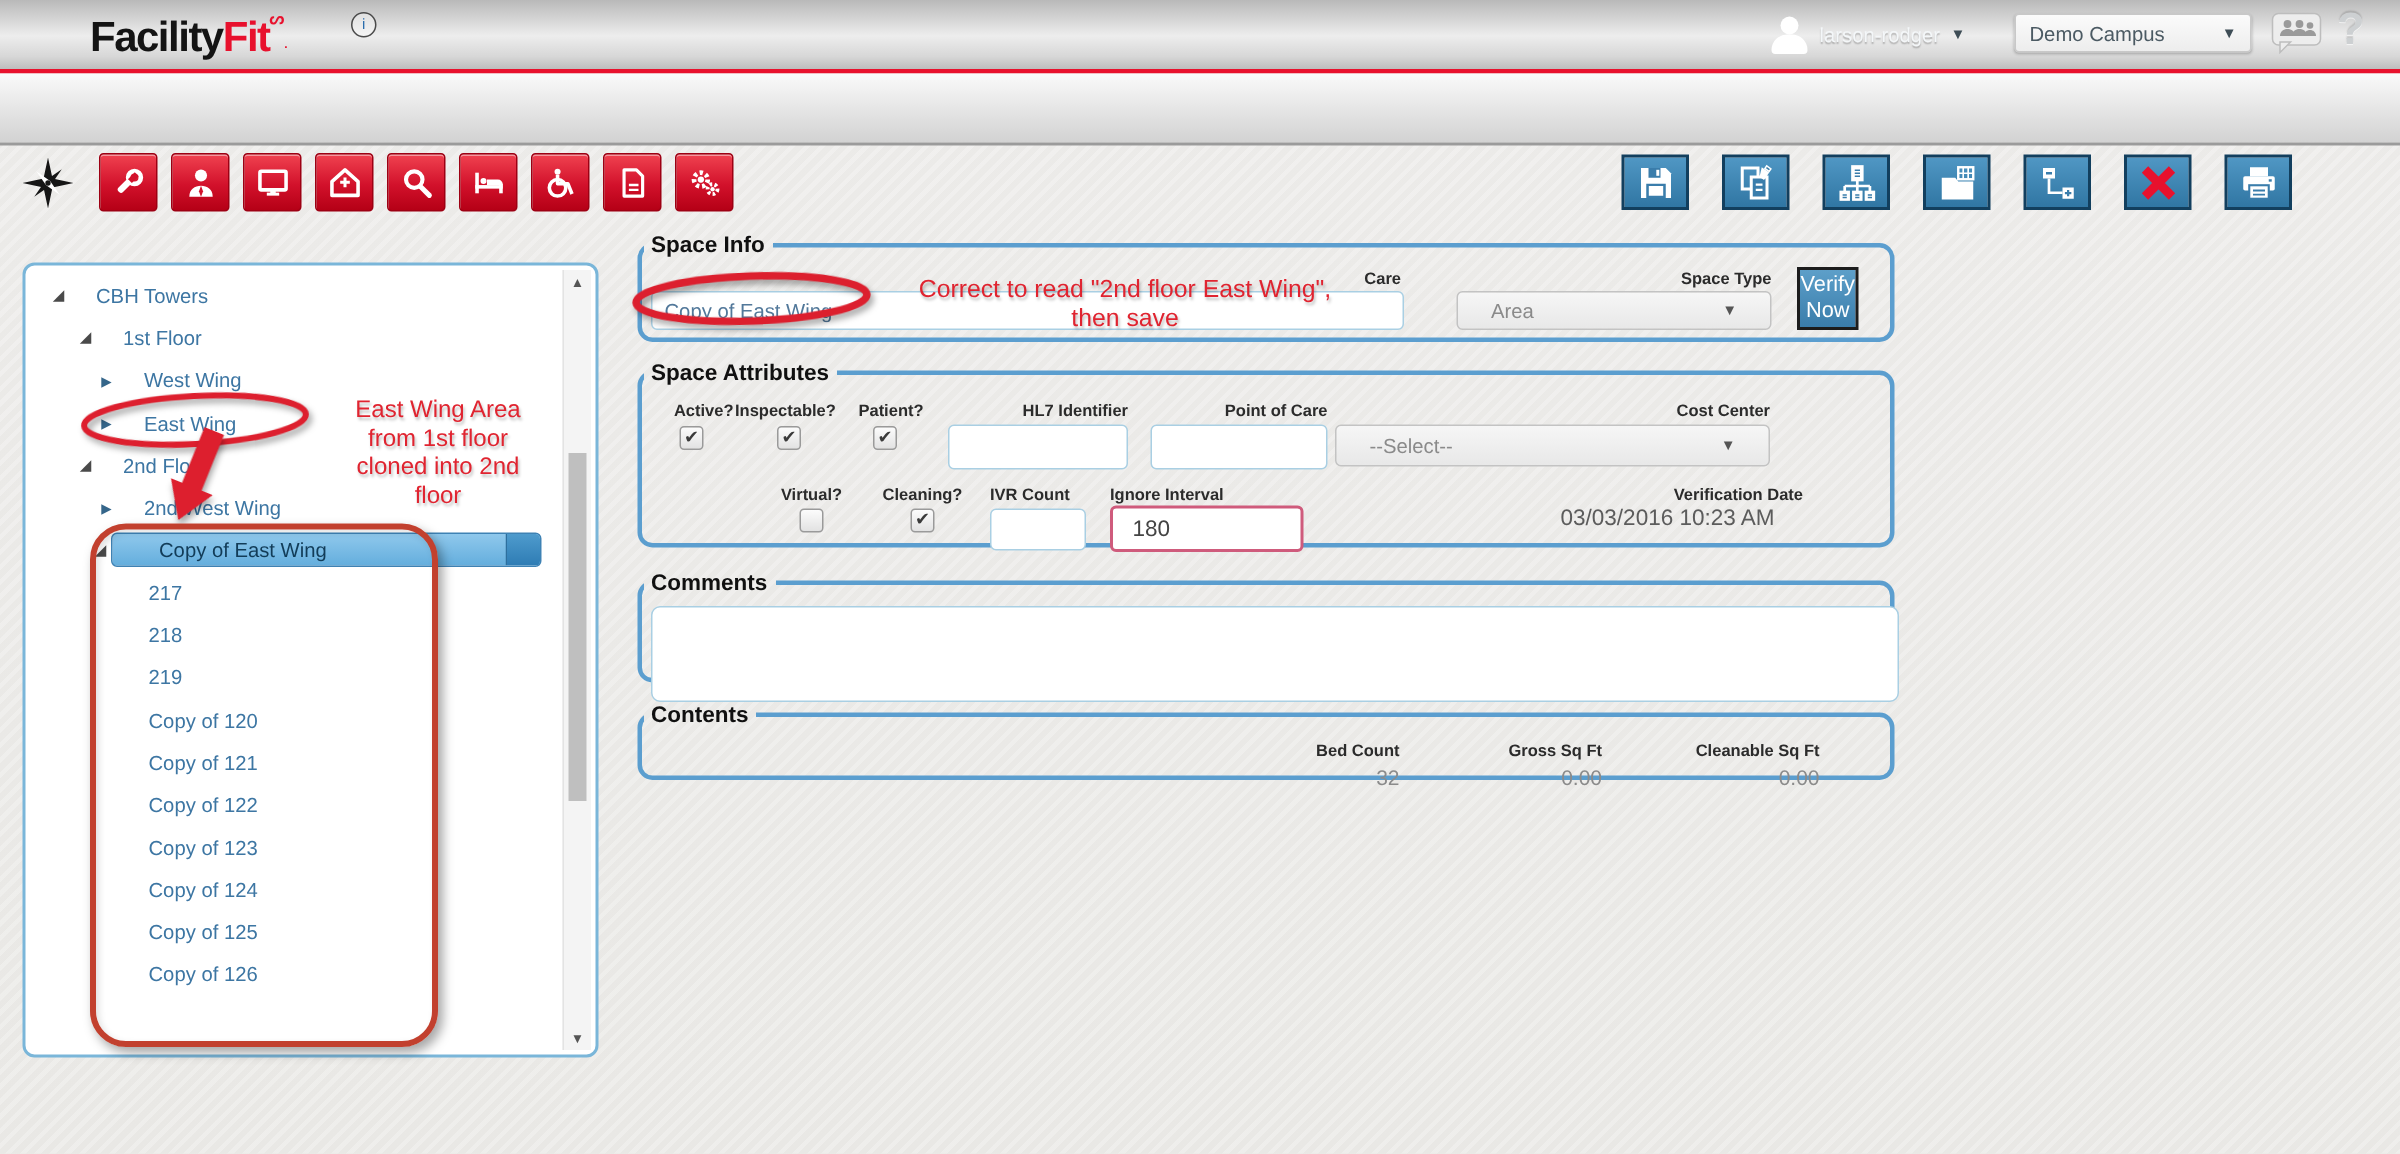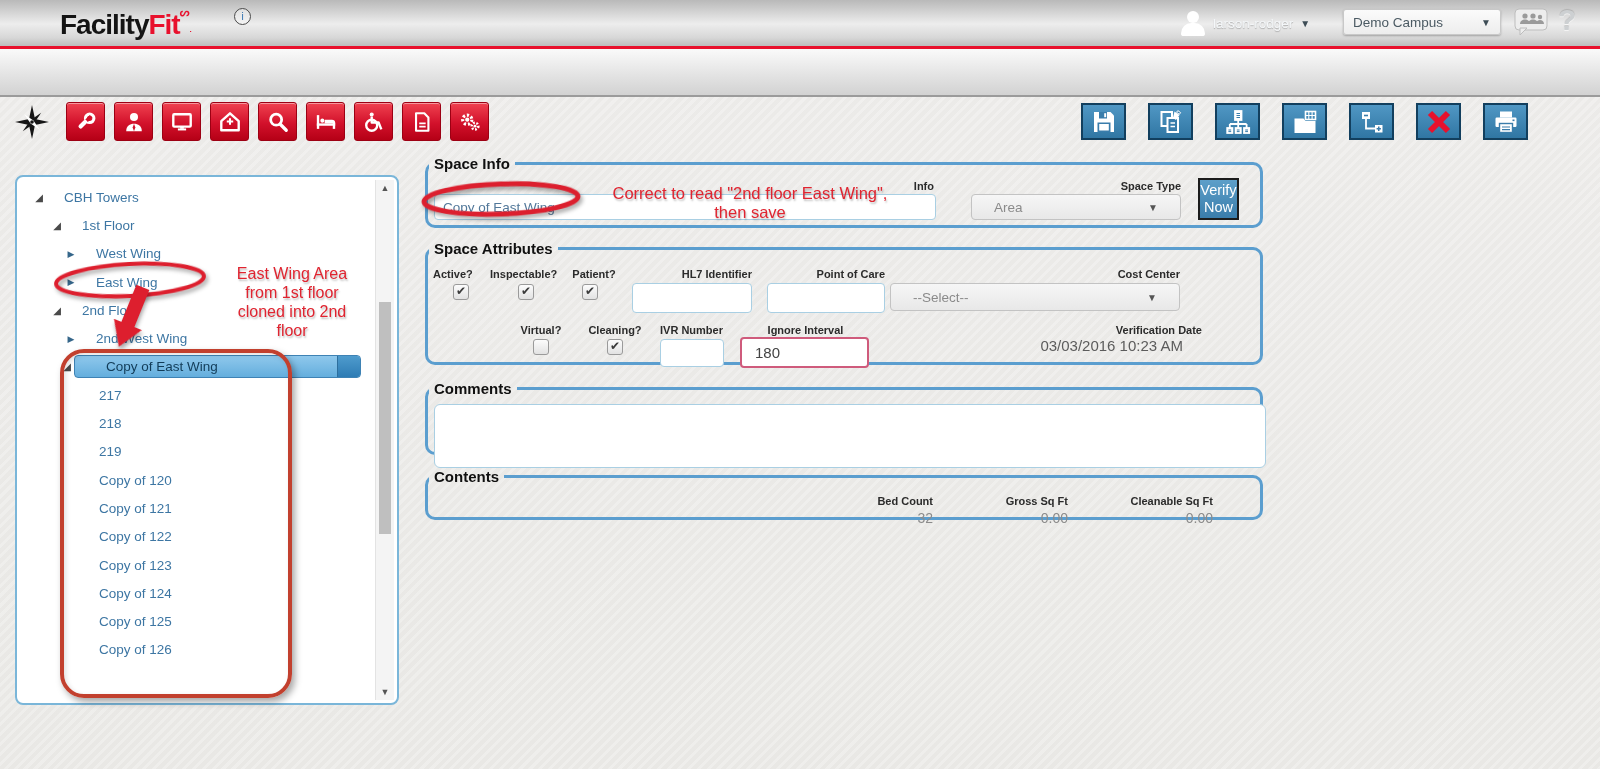--- a/index.html
+++ b/index.html
@@ -356,34 +356,34 @@
   </div>
   <div class="vScroll">
     <div class="arr up">▲</div>
     <div class="vThumb"></div>
     <div class="arr dn">▼</div>
   </div>
 </div>
 
 <fieldset class="panel" style="top:155px;height:73px">
   <legend>Space Info</legend>
-  <div class="lbl" style="left:6px;width:500px;top:8px;text-align:right">Info</div>
+  <div class="lbl" style="left:6px;width:500px;top:8px;text-align:right">Care</div>
   <input class="tin" style="left: 6px; top: 22px; width: 502px; height: 26px;" value="Copy of East Wing">
   <div class="lbl" style="left:543px;width:210px;top:8px;text-align:right">Space Type</div>
   <div class="sel" style="left:543px;top:22px;width:210px;height:26px">
     <span>Area</span>
       <span class="car">▼</span>
   </div>
   <div class="verifyBtn" style="left:770px;top:6px">Verify Now</div>
 </fieldset>
 
 <fieldset class="panel" style="top:240px;height:125px">
   <legend>Space Attributes</legend>
 
-  <div class="lbl" style="left:5px;width:56px;top:11px;text-align:left">Active?</div>
+  <div class="lbl" style="left:5px;width:56px;top:11px;text-align:right">Active?</div>
   <div class="chk" style="left:25px;top:27px">✔</div>
 
   <div class="lbl" style="left:62px;width:72px;top:11px;">Inspectable?</div>
   <div class="chk" style="left:90px;top:27px">✔</div>
 
   <div class="lbl" style="left:137px;width:58px;top:11px;text-align:center">Patient?</div>
   <div class="chk" style="left:154px;top:27px">✔</div>
 
   <div class="lbl" style="left:204px;width:120px;top:11px;text-align:right">HL7 Identifier</div>
   <input class="tin" style="left: 204px; top: 26px; width: 120px; height: 30px;" value="">
@@ -396,24 +396,24 @@
     <span>--Select--</span>
       <span class="car">▼</span>
   </div>
 
   <div class="lbl" style="left:82px;width:62px;top:67px;text-align:center">Virtual?</div>
   <div class="chk" style="left:105px;top:82px"></div>
 
   <div class="lbl" style="left:152px;width:70px;top:67px;text-align:center">Cleaning?</div>
   <div class="chk" style="left:179px;top:82px">✔</div>
 
-  <div class="lbl" style="left:232px;width:80px;top:67px">IVR Number</div>
+  <div class="lbl" style="left:232px;width:80px;top:67px">IVR Count</div>
   <input class="tin" style="left: 232px; top: 82px; width: 64px; height: 28px;" value="">
 
-  <div class="lbl" style="left:312px;width:131px;top:67px;text-align:center">Ignore Interval</div>
+  <div class="lbl" style="left:312px;width:131px;top:67px;text-align:left">Ignore Interval</div>
   <input class="tin" style="left: 312px; top: 80px; width: 129px; height: 31px; border: 2px solid rgb(207, 91, 124); font-size: 15px; color: rgb(68, 68, 68); padding-left: 13px;" value="180">
 
   <div class="lbl" style="left:462px;width:312px;top:67px;text-align:right">Verification Date</div>
   <div class="vdate" style="left:462px;width:293px;top:80px">03/03/2016 10:23 AM</div>
 </fieldset>
 
 <fieldset class="panel" style="top:380px;height:75px">
   <legend>Comments</legend>
   <textarea class="cmt" style="left: 6px; top: 7px; width: 818px; height: 50px;"></textarea>
 </fieldset>

